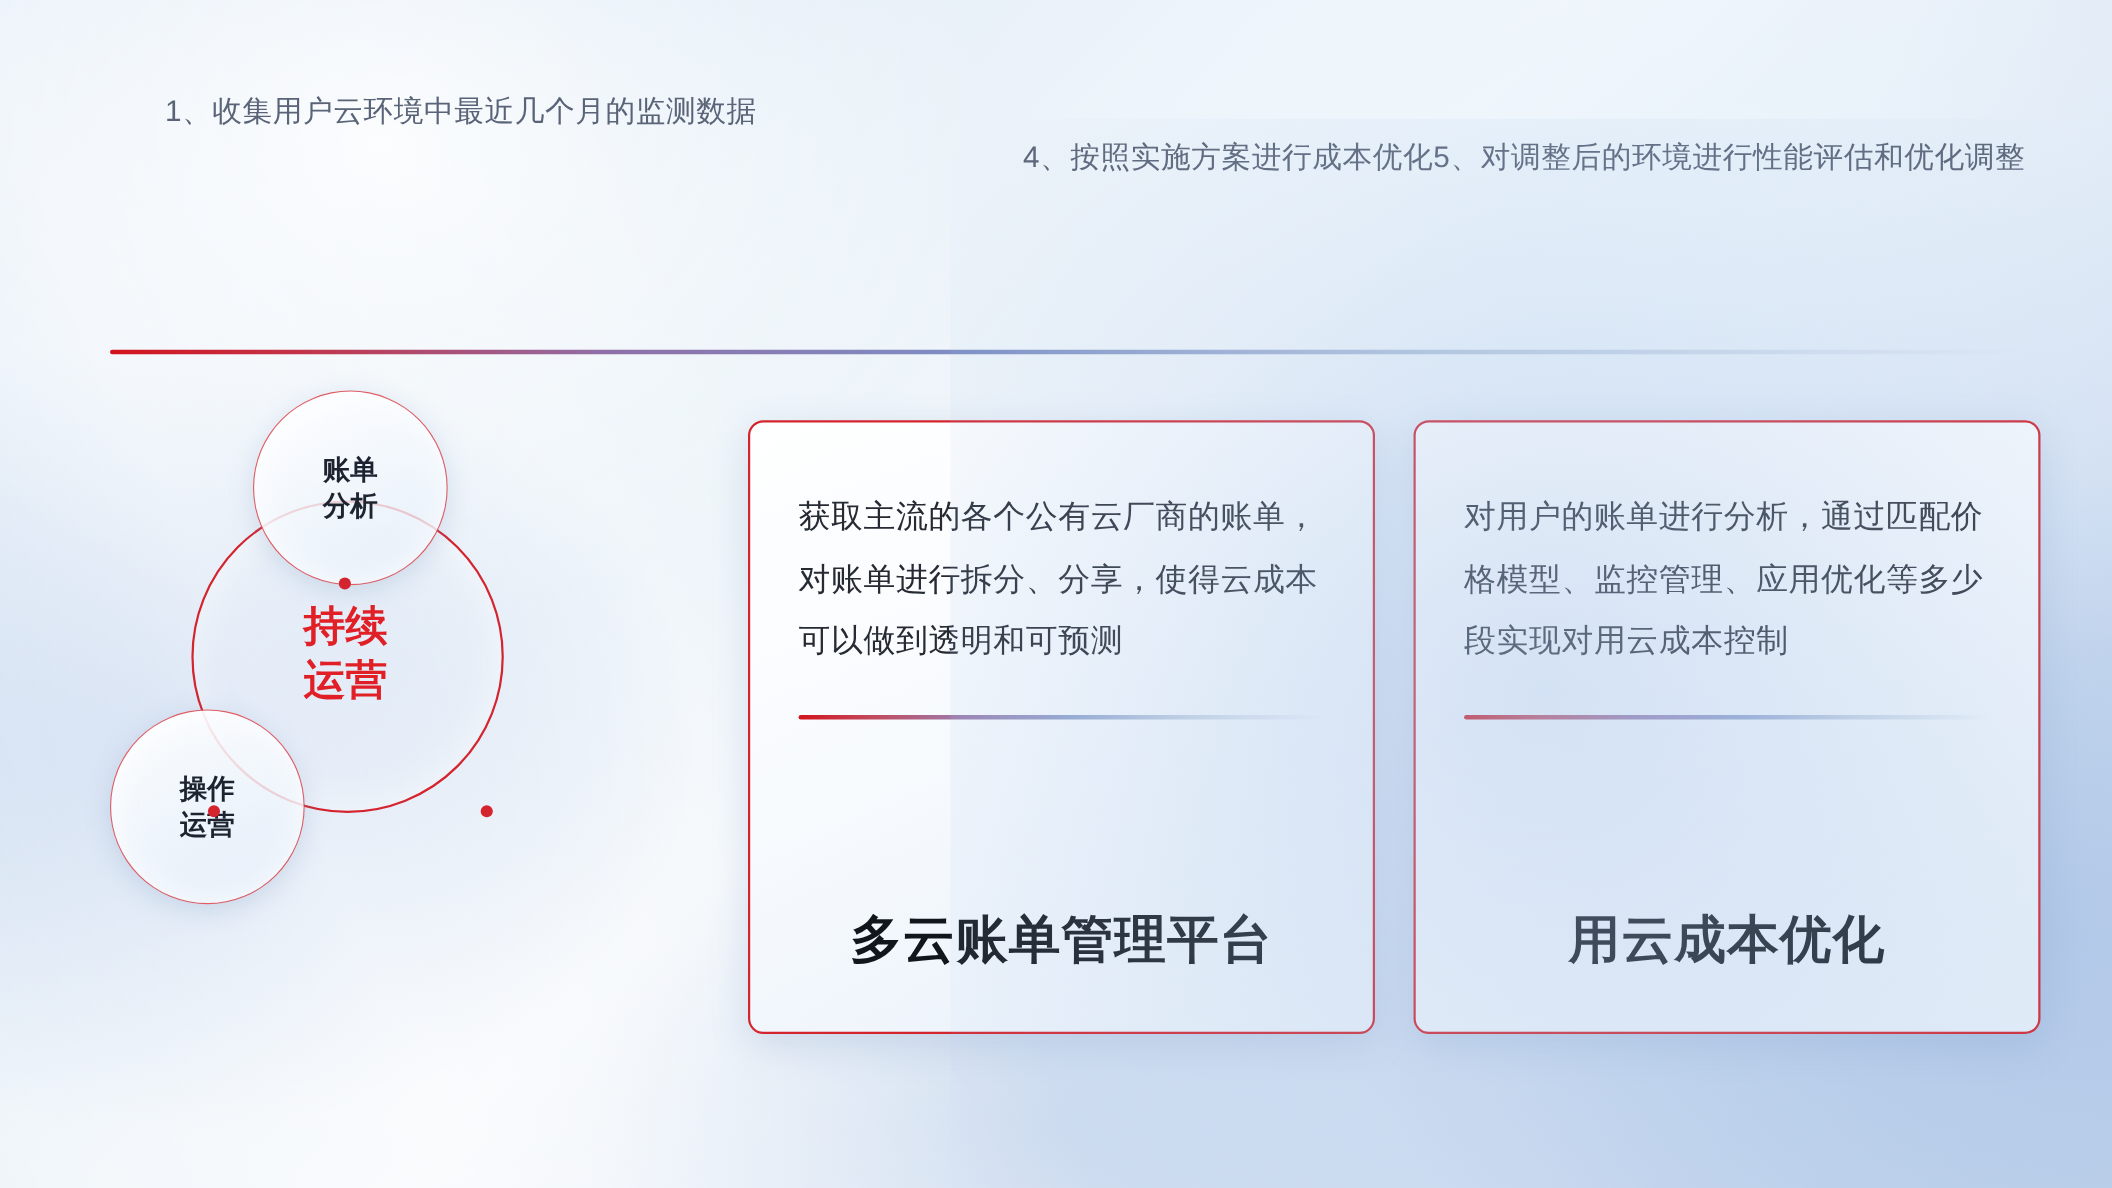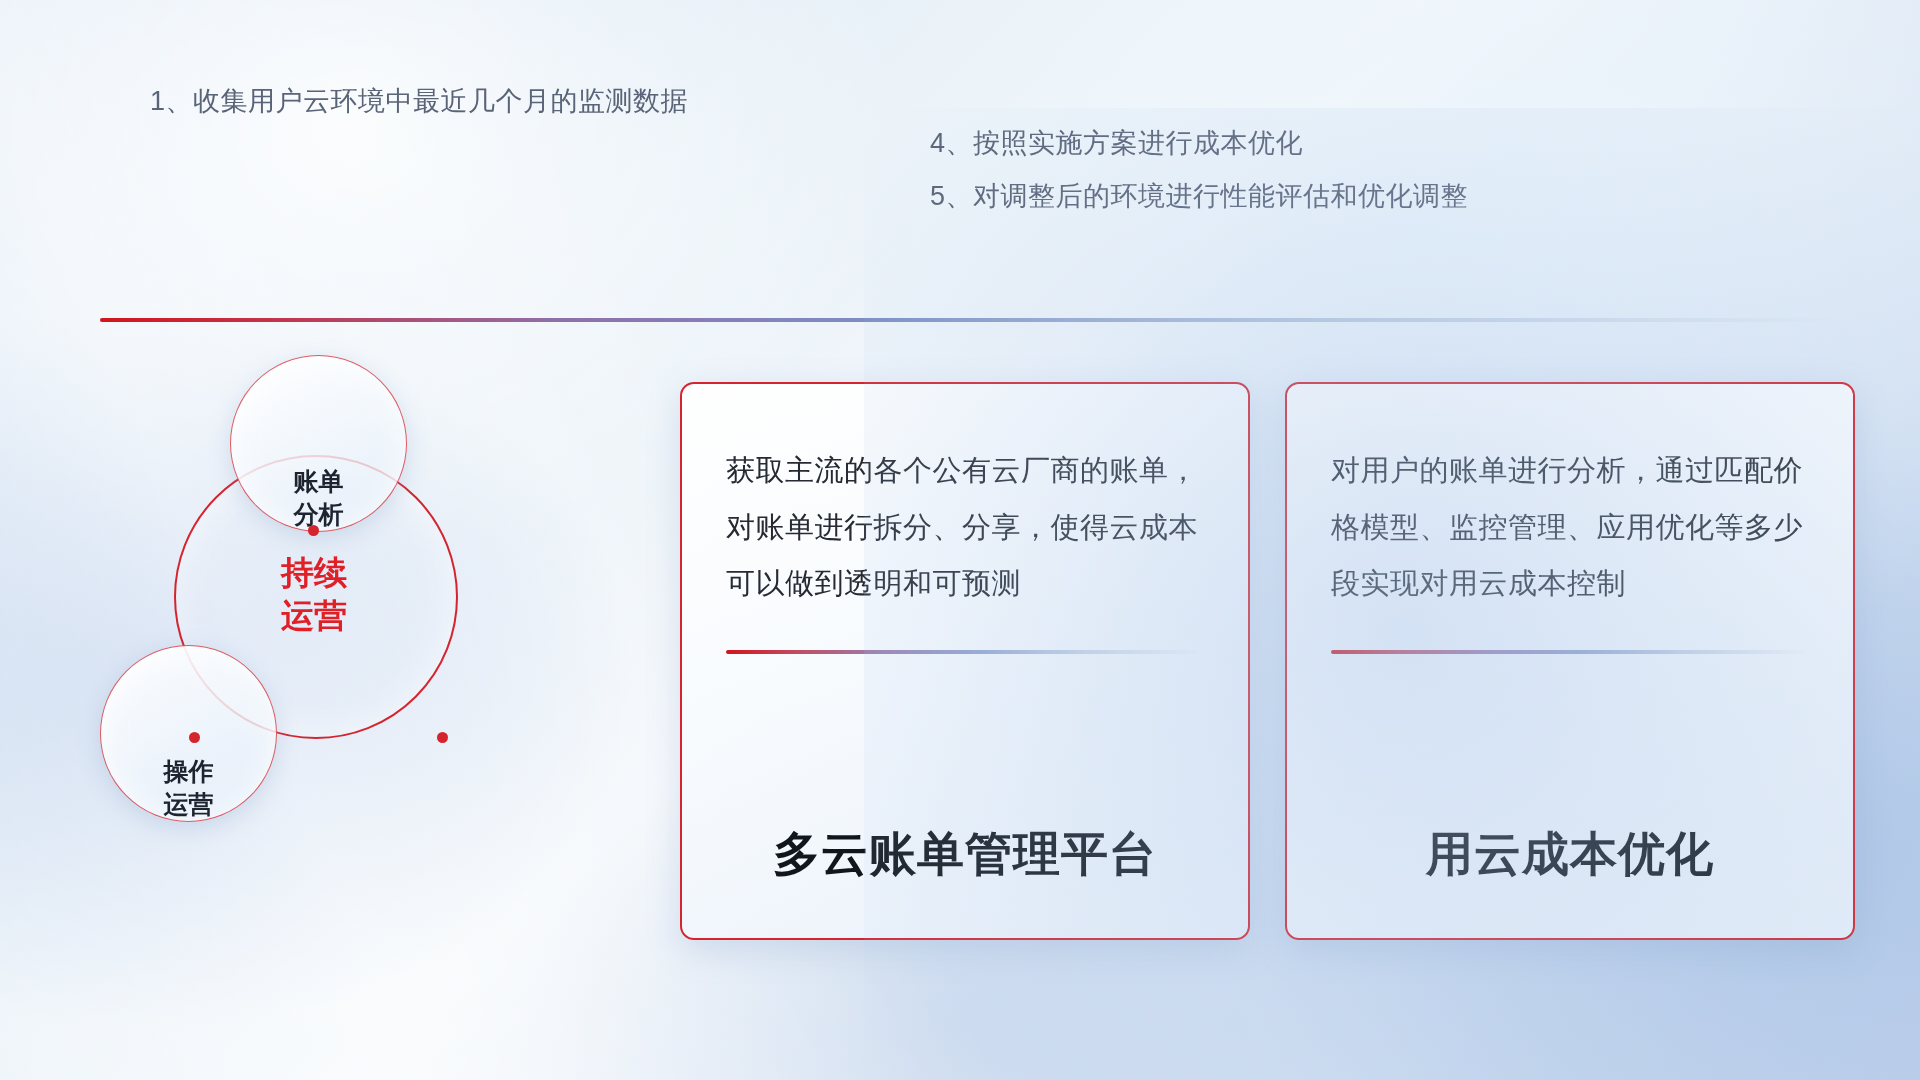--- a/index.html
+++ b/index.html
@@ -52,21 +52,21 @@
   .top-lists {
     position: absolute;
     top: 88px;
     left: 150px;
     right: 120px;
     display: flex;
     gap: 40px;
   }
   .list-col {
     display: flex;
-    flex-direction: column;
+    flex-direction: row;
   }
   .list-col.left { width: 700px; }
   .list-col.right { width: 760px; padding-top: 42px; padding-left: 40px; }
 
   .list-item {
     font-size: 27px;
     color: #5a6478;
     line-height: 1;
     margin-bottom: 26px;
     white-space: nowrap;
@@ -92,21 +92,21 @@
     width: 520px;
     height: 580px;
   }
   .bubble {
     position: absolute;
     border-radius: 50%;
     background: linear-gradient(150deg, rgba(255,255,255,0.95) 0%, rgba(240,246,252,0.82) 55%, rgba(226,236,248,0.7) 100%);
     border: 1.5px solid rgba(214,40,48,0.75);
     box-shadow: 0 6px 22px rgba(120,150,190,0.25), inset 0 0 30px rgba(255,255,255,0.8);
     display: flex;
-    align-items: flex-end;
+    align-items: center;
     justify-content: center;
     text-align: center;
     color: #1d2430;
     font-weight: bold;
     font-size: 25px;
     line-height: 1.32;
   }
   .bubble.b1 { width: 175px; height: 175px; left: 130px; top: 0px; }
   .bubble.b2 { width: 175px; height: 175px; left: 0px;  top: 290px; }
   .bubble.b3 { width: 175px; height: 175px; left: 252px; top: 290px; }
@@ -126,21 +126,21 @@
     left: 74px;
     top: 100px;
     width: 280px;
     height: 280px;
     display: flex;
     align-items: center;
     justify-content: center;
     text-align: center;
     color: #e01f26;
     font-weight: bold;
-    font-size: 33px;
+    font-size: 38px;
     line-height: 1.3;
   }
   .dot {
     position: absolute;
     width: 11px;
     height: 11px;
     border-radius: 50%;
     background: #d4242e;
   }
   .dot.d1 { left: 208px; top: 170px; }

